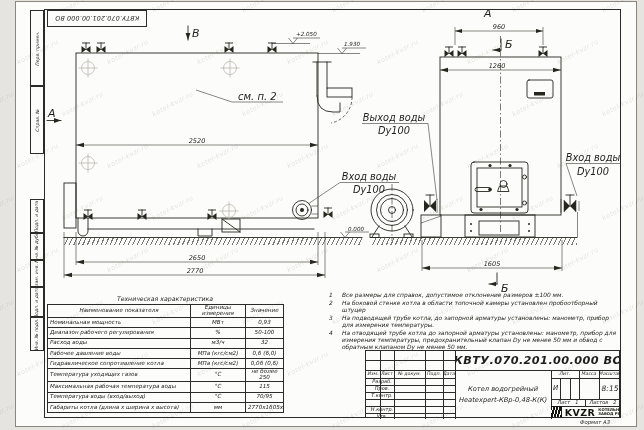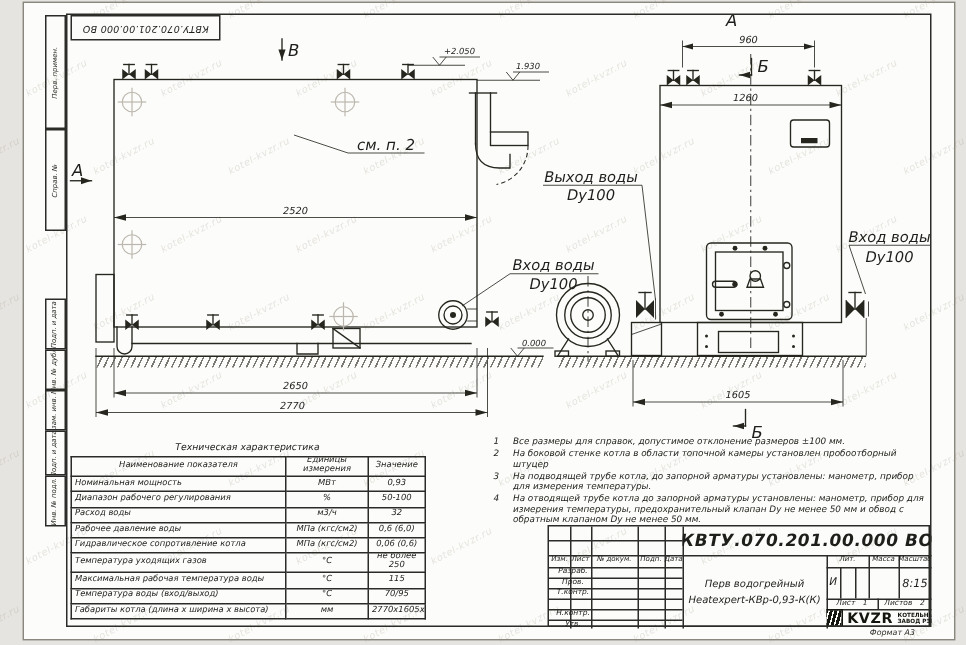--- a/index.html
+++ b/index.html
@@ -497,22 +497,22 @@
     <div class="hl" style="left:0;top:33.5px;width:89px;"></div>
     <div class="hl" style="left:0;top:40.5px;width:89px;"></div>
     <div class="hl" style="left:0;top:47.5px;width:89px;"></div>
     <div class="hl" style="left:185px;top:47.5px;width:70px;"></div>
     <div class="hl" style="left:0;top:54.5px;width:89px;"></div>
     <div class="hl" style="left:185px;top:54.5px;width:70px;"></div>
     <div class="hl" style="left:0;top:61.5px;width:89px;"></div>
 
     <div class="cell docnum" style="left:89px;top:0;width:166px;height:19px;">КВТУ.070.201.00.000  ВО</div>
     <div class="cell prodname" style="left:89px;top:19px;width:96px;height:49px;">
-      <span>Перв водогрейный</span>
-      <span>Heatexpert-КВр-0,93-К(К)</span>
+      <span>Котел водогрейный</span>
+      <span>Heatexpert-КВр-0,48-К(К)</span>
     </div>
     <div class="cell tbl-h" style="left:0;top:19px;width:14px;height:7.5px;">Изм.</div>
     <div class="cell tbl-h" style="left:14px;top:19px;width:14px;height:7.5px;">Лист</div>
     <div class="cell tbl-h" style="left:28px;top:19px;width:31px;height:7.5px;">№ докум.</div>
     <div class="cell tbl-h" style="left:59px;top:19px;width:18px;height:7.5px;">Подп.</div>
     <div class="cell tbl-h" style="left:77px;top:19px;width:12px;height:7.5px;">Дата</div>
     <div class="cell role" style="left:0;top:26.5px;width:28px;height:7px;">Разраб.</div>
     <div class="cell role" style="left:0;top:33.5px;width:28px;height:7px;">Пров.</div>
     <div class="cell role" style="left:0;top:40.5px;width:28px;height:7px;">Т.контр.</div>
     <div class="cell role" style="left:0;top:54.5px;width:28px;height:7px;">Н.контр.</div>

